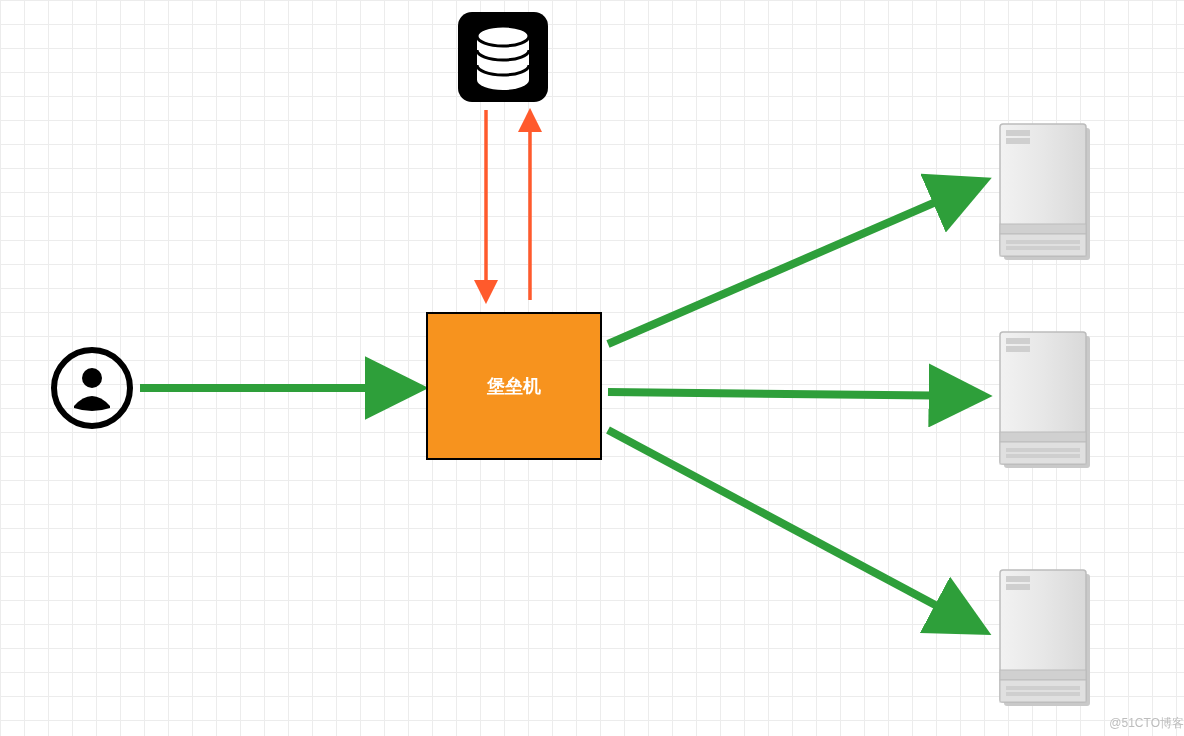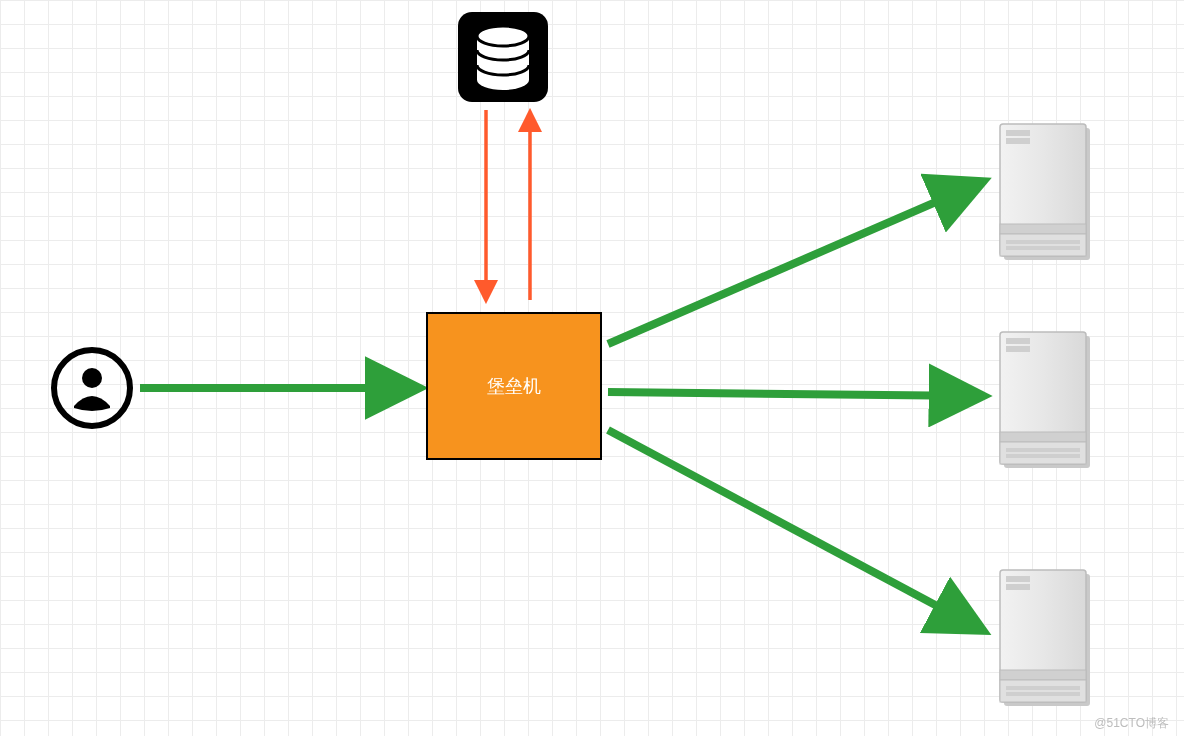--- a/index.html
+++ b/index.html
@@ -5,22 +5,22 @@
   html,body{margin:0;padding:0;width:1184px;height:736px;font-family:"Helvetica Neue",Arial,"PingFang SC","Microsoft YaHei",sans-serif;background:#fff;}
   .canvas{position:relative;width:1184px;height:736px;}
   .grid{position:absolute;inset:0;
     background-image:
       linear-gradient(to right,#ececec 1px,transparent 1px),
       linear-gradient(to bottom,#ececec 1px,transparent 1px);
     background-size:24px 24px;
   }
   svg.layer{position:absolute;inset:0;width:1184px;height:736px;pointer-events:none;}
   .bastion{position:absolute;box-sizing:border-box;background:#f7931e;border:2px solid #000;
-    display:flex;align-items:center;justify-content:center;color:#fff;font-size:18px;font-weight:400;}
-  .watermark{position:absolute;right:15px;bottom:4px;color:#bdbdbd;font-size:12px;}
+    display:flex;align-items:center;justify-content:center;color:#fff;font-size:18px;font-weight:700;}
+  .watermark{position:absolute;right:0;bottom:4px;color:#bdbdbd;font-size:12px;}
 </style>
 </head>
 <body>
 
 <div class="canvas">
   <div class="grid"></div>
 
   <svg class="layer" viewBox="0 0 1184 736">
     <defs>
       <marker id="ahGreen" viewBox="0 0 12 12" refX="10" refY="6" markerWidth="8" markerHeight="8" orient="auto">

